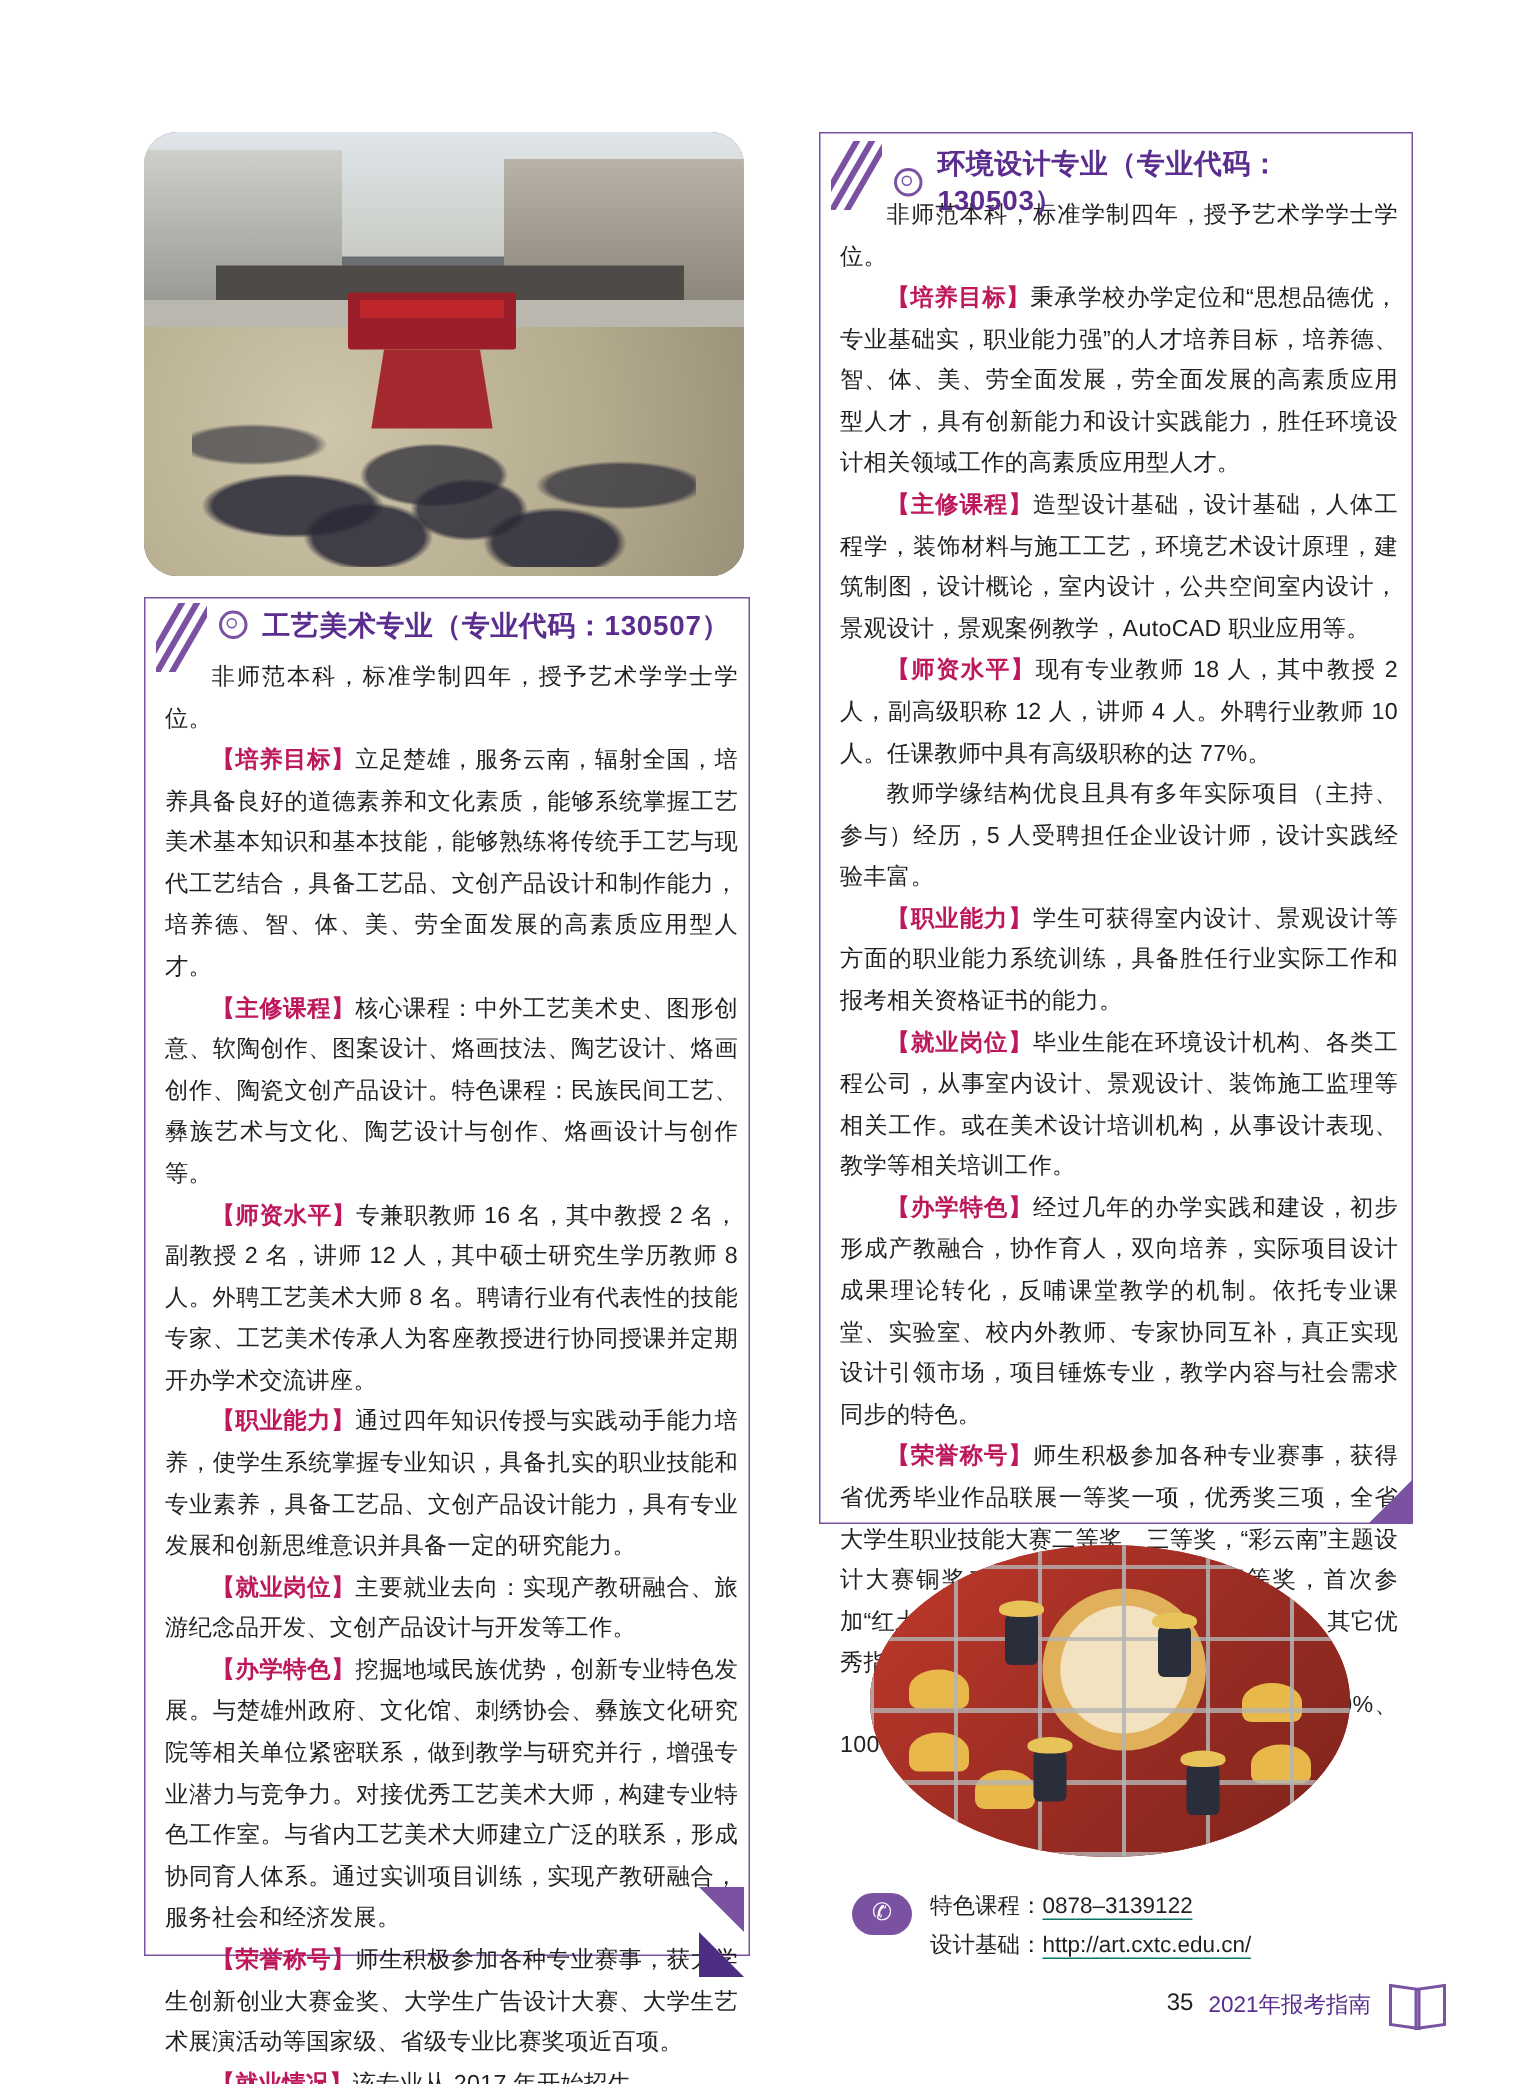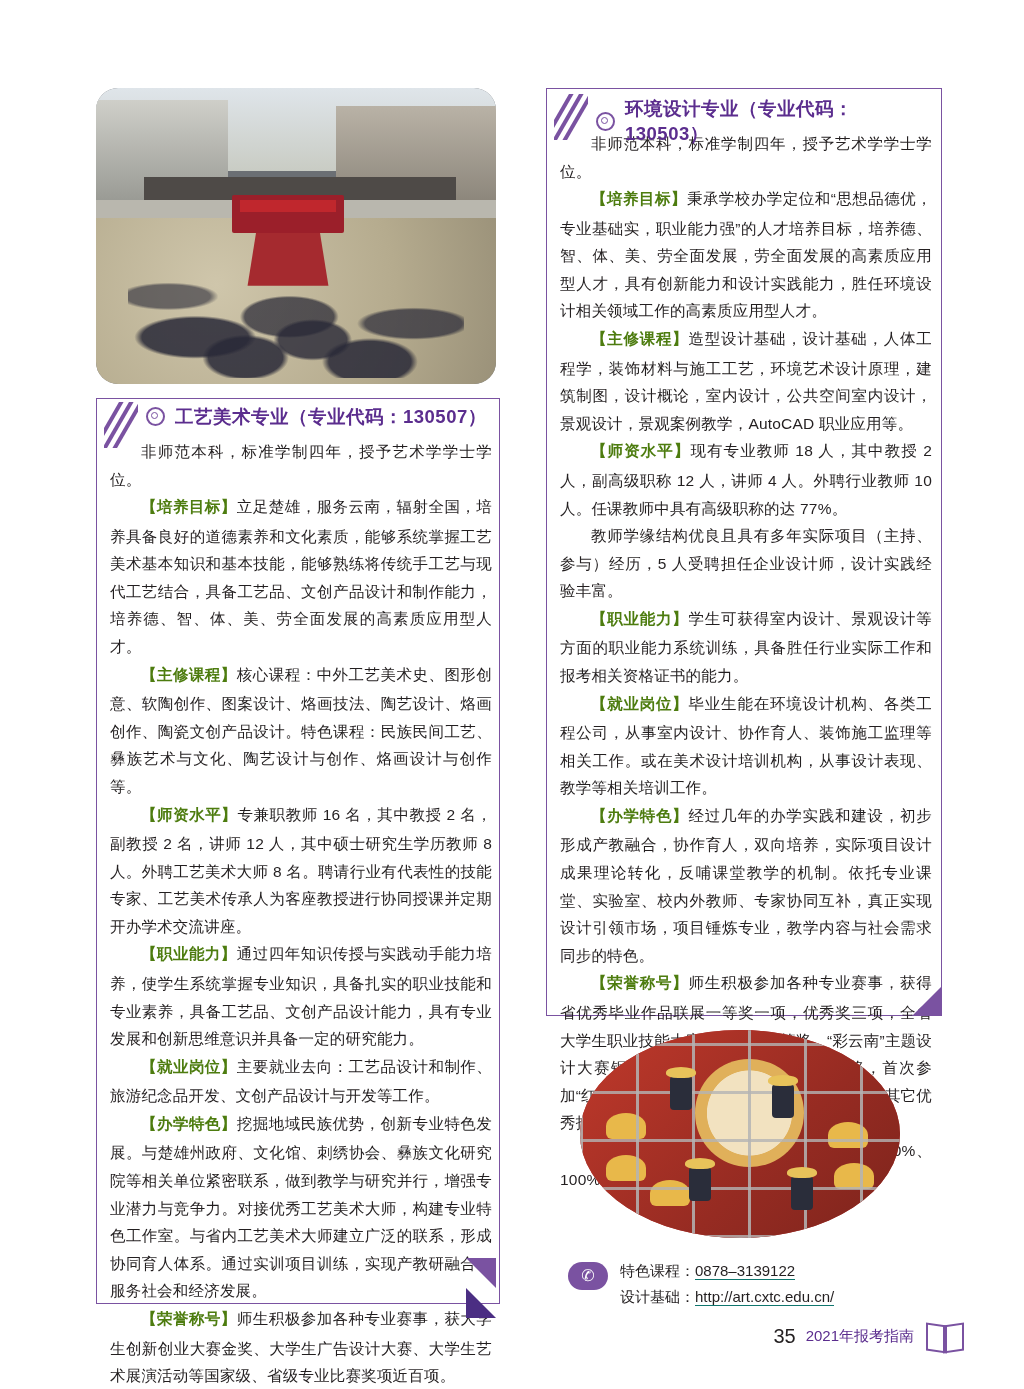--- a/index.html
+++ b/index.html
@@ -166,23 +166,22 @@
   p.body {
     margin: 0;
     font-size: 15.5px;
     line-height: 1.78;
     text-align: justify;
     text-justify: inter-ideograph;
     text-indent: 2em;
     letter-spacing: .2px;
   }
   .tag {
-    color: #4d7c0f;
+    color: #be185d;
     font-weight: bold;
-    font-family: Liberation Mono, monospace;
   }
 
   .photo-bottom {
     position: absolute;
     left: 580px;
     top: 1030px;
     width: 320px;
     height: 208px;
     border-radius: 50%;
     overflow: hidden;
@@ -261,21 +260,21 @@
     right: 58px;
     bottom: 38px;
     display: flex;
     align-items: center;
     gap: 10px;
     font-size: 15px;
     color: #5b2d8e;
   }
   .footer .pg {
     color: #231f20;
-    font-size: 20px;
+    font-size: 16px;
   }
   .footer .book {
     width: 42px; height: 30px;
     position: relative;
   }
   .footer .book::before,
   .footer .book::after {
     content: "";
     position: absolute;
     border: 2px solid #7a52a1;
@@ -338,21 +337,21 @@
         <span class="ring"></span>
         <span>工艺美术专业（专业代码：130507）</span>
       </div>
     </div>
 
     <p class="body"><span>非师范本科，标准学制四年，授予艺术学学士学位。</span></p>
     <p class="body"><span class="tag">【培养目标】</span><span>立足楚雄，服务云南，辐射全国，培养具备良好的道德素养和文化素质，能够系统掌握工艺美术基本知识和基本技能，能够熟练将传统手工艺与现代工艺结合，具备工艺品、文创产品设计和制作能力，培养德、智、体、美、劳全面发展的高素质应用型人才。</span></p>
     <p class="body"><span class="tag">【主修课程】</span><span>核心课程：中外工艺美术史、图形创意、软陶创作、图案设计、烙画技法、陶艺设计、烙画创作、陶瓷文创产品设计。特色课程：民族民间工艺、彝族艺术与文化、陶艺设计与创作、烙画设计与创作等。</span></p>
     <p class="body"><span class="tag">【师资水平】</span><span>专兼职教师 16 名，其中教授 2 名，副教授 2 名，讲师 12 人，其中硕士研究生学历教师 8 人。外聘工艺美术大师 8 名。聘请行业有代表性的技能专家、工艺美术传承人为客座教授进行协同授课并定期开办学术交流讲座。</span></p>
     <p class="body"><span class="tag">【职业能力】</span><span>通过四年知识传授与实践动手能力培养，使学生系统掌握专业知识，具备扎实的职业技能和专业素养，具备工艺品、文创产品设计能力，具有专业发展和创新思维意识并具备一定的研究能力。</span></p>
-    <p class="body"><span class="tag">【就业岗位】</span><span>主要就业去向：工艺品设计和制作、旅游纪念品开发、文创产品设计与开发等工作。</span></p>
+    <p class="body"><span class="tag">【就业岗位】</span><span>主要就业去向：实现产教研融合、旅游纪念品开发、文创产品设计与开发等工作。</span></p>
     <p class="body"><span class="tag">【办学特色】</span><span>挖掘地域民族优势，创新专业特色发展。与楚雄州政府、文化馆、刺绣协会、彝族文化研究院等相关单位紧密联系，做到教学与研究并行，增强专业潜力与竞争力。对接优秀工艺美术大师，构建专业特色工作室。与省内工艺美术大师建立广泛的联系，形成协同育人体系。通过实训项目训练，实现产教研融合，服务社会和经济发展。</span></p>
     <p class="body"><span class="tag">【荣誉称号】</span><span>师生积极参加各种专业赛事，获大学生创新创业大赛金奖、大学生广告设计大赛、大学生艺术展演活动等国家级、省级专业比赛奖项近百项。</span></p>
     <p class="body"><span class="tag">【就业情况】</span><span>该专业从 2017 年开始招生。</span></p>
   </div>
 
   <div class="right-card"></div>
 
   <div class="col col-right" style="left:560px;top:96px;width:372px;">
     <div style="position:relative;height:34px;">
       <div class="slashes" style="left:-6px;top:-2px;">
@@ -365,21 +364,21 @@
         <span>环境设计专业（专业代码：130503）</span>
       </div>
     </div>
 
     <p class="body"><span>非师范本科，标准学制四年，授予艺术学学士学位。</span></p>
     <p class="body"><span class="tag">【培养目标】</span><span>秉承学校办学定位和“思想品德优，专业基础实，职业能力强”的人才培养目标，培养德、智、体、美、劳全面发展，劳全面发展的高素质应用型人才，具有创新能力和设计实践能力，胜任环境设计相关领域工作的高素质应用型人才。</span></p>
     <p class="body"><span class="tag">【主修课程】</span><span>造型设计基础，设计基础，人体工程学，装饰材料与施工工艺，环境艺术设计原理，建筑制图，设计概论，室内设计，公共空间室内设计，景观设计，景观案例教学，AutoCAD 职业应用等。</span></p>
     <p class="body"><span class="tag">【师资水平】</span><span>现有专业教师 18 人，其中教授 2 人，副高级职称 12 人，讲师 4 人。外聘行业教师 10 人。任课教师中具有高级职称的达 77%。</span></p>
     <p class="body"><span>教师学缘结构优良且具有多年实际项目（主持、参与）经历，5 人受聘担任企业设计师，设计实践经验丰富。</span></p>
     <p class="body"><span class="tag">【职业能力】</span><span>学生可获得室内设计、景观设计等方面的职业能力系统训练，具备胜任行业实际工作和报考相关资格证书的能力。</span></p>
-    <p class="body"><span class="tag">【就业岗位】</span><span>毕业生能在环境设计机构、各类工程公司，从事室内设计、协作育人、装饰施工监理等相关工作。或在美术设计培训机构，从事设计表现、教学等相关培训工作。</span></p>
+    <p class="body"><span class="tag">【就业岗位】</span><span>毕业生能在环境设计机构、各类工程公司，从事室内设计、景观设计、装饰施工监理等相关工作。或在美术设计培训机构，从事设计表现、教学等相关培训工作。</span></p>
     <p class="body"><span class="tag">【办学特色】</span><span>经过几年的办学实践和建设，初步形成产教融合，协作育人，双向培养，实际项目设计成果理论转化，反哺课堂教学的机制。依托专业课堂、实验室、校内外教师、专家协同互补，真正实现设计引领市场，项目锤炼专业，教学内容与社会需求同步的特色。</span></p>
     <p class="body"><span class="tag">【荣誉称号】</span><span>师生积极参加各种专业赛事，获得省优秀毕业作品联展一等奖一项，优秀奖三项，全省大学生职业技能大赛二等奖、三等奖，“彩云南”主题设计大赛铜奖二项，大赛展一、二、三等奖，首次参加“红土杯”设计大赛即获得银奖、铜奖各一项，其它优秀指导、组织奖若干。</span></p>
     <p class="body"><span class="tag">【就业情况】</span><span>近三年年终就业率分别为 100%、100%、97.9%。</span></p>
   </div>
 
   <div class="tri-r"></div>
   <div class="tri-l"></div>
   <div class="tri-l2"></div>
 
   <div class="photo-bottom">

